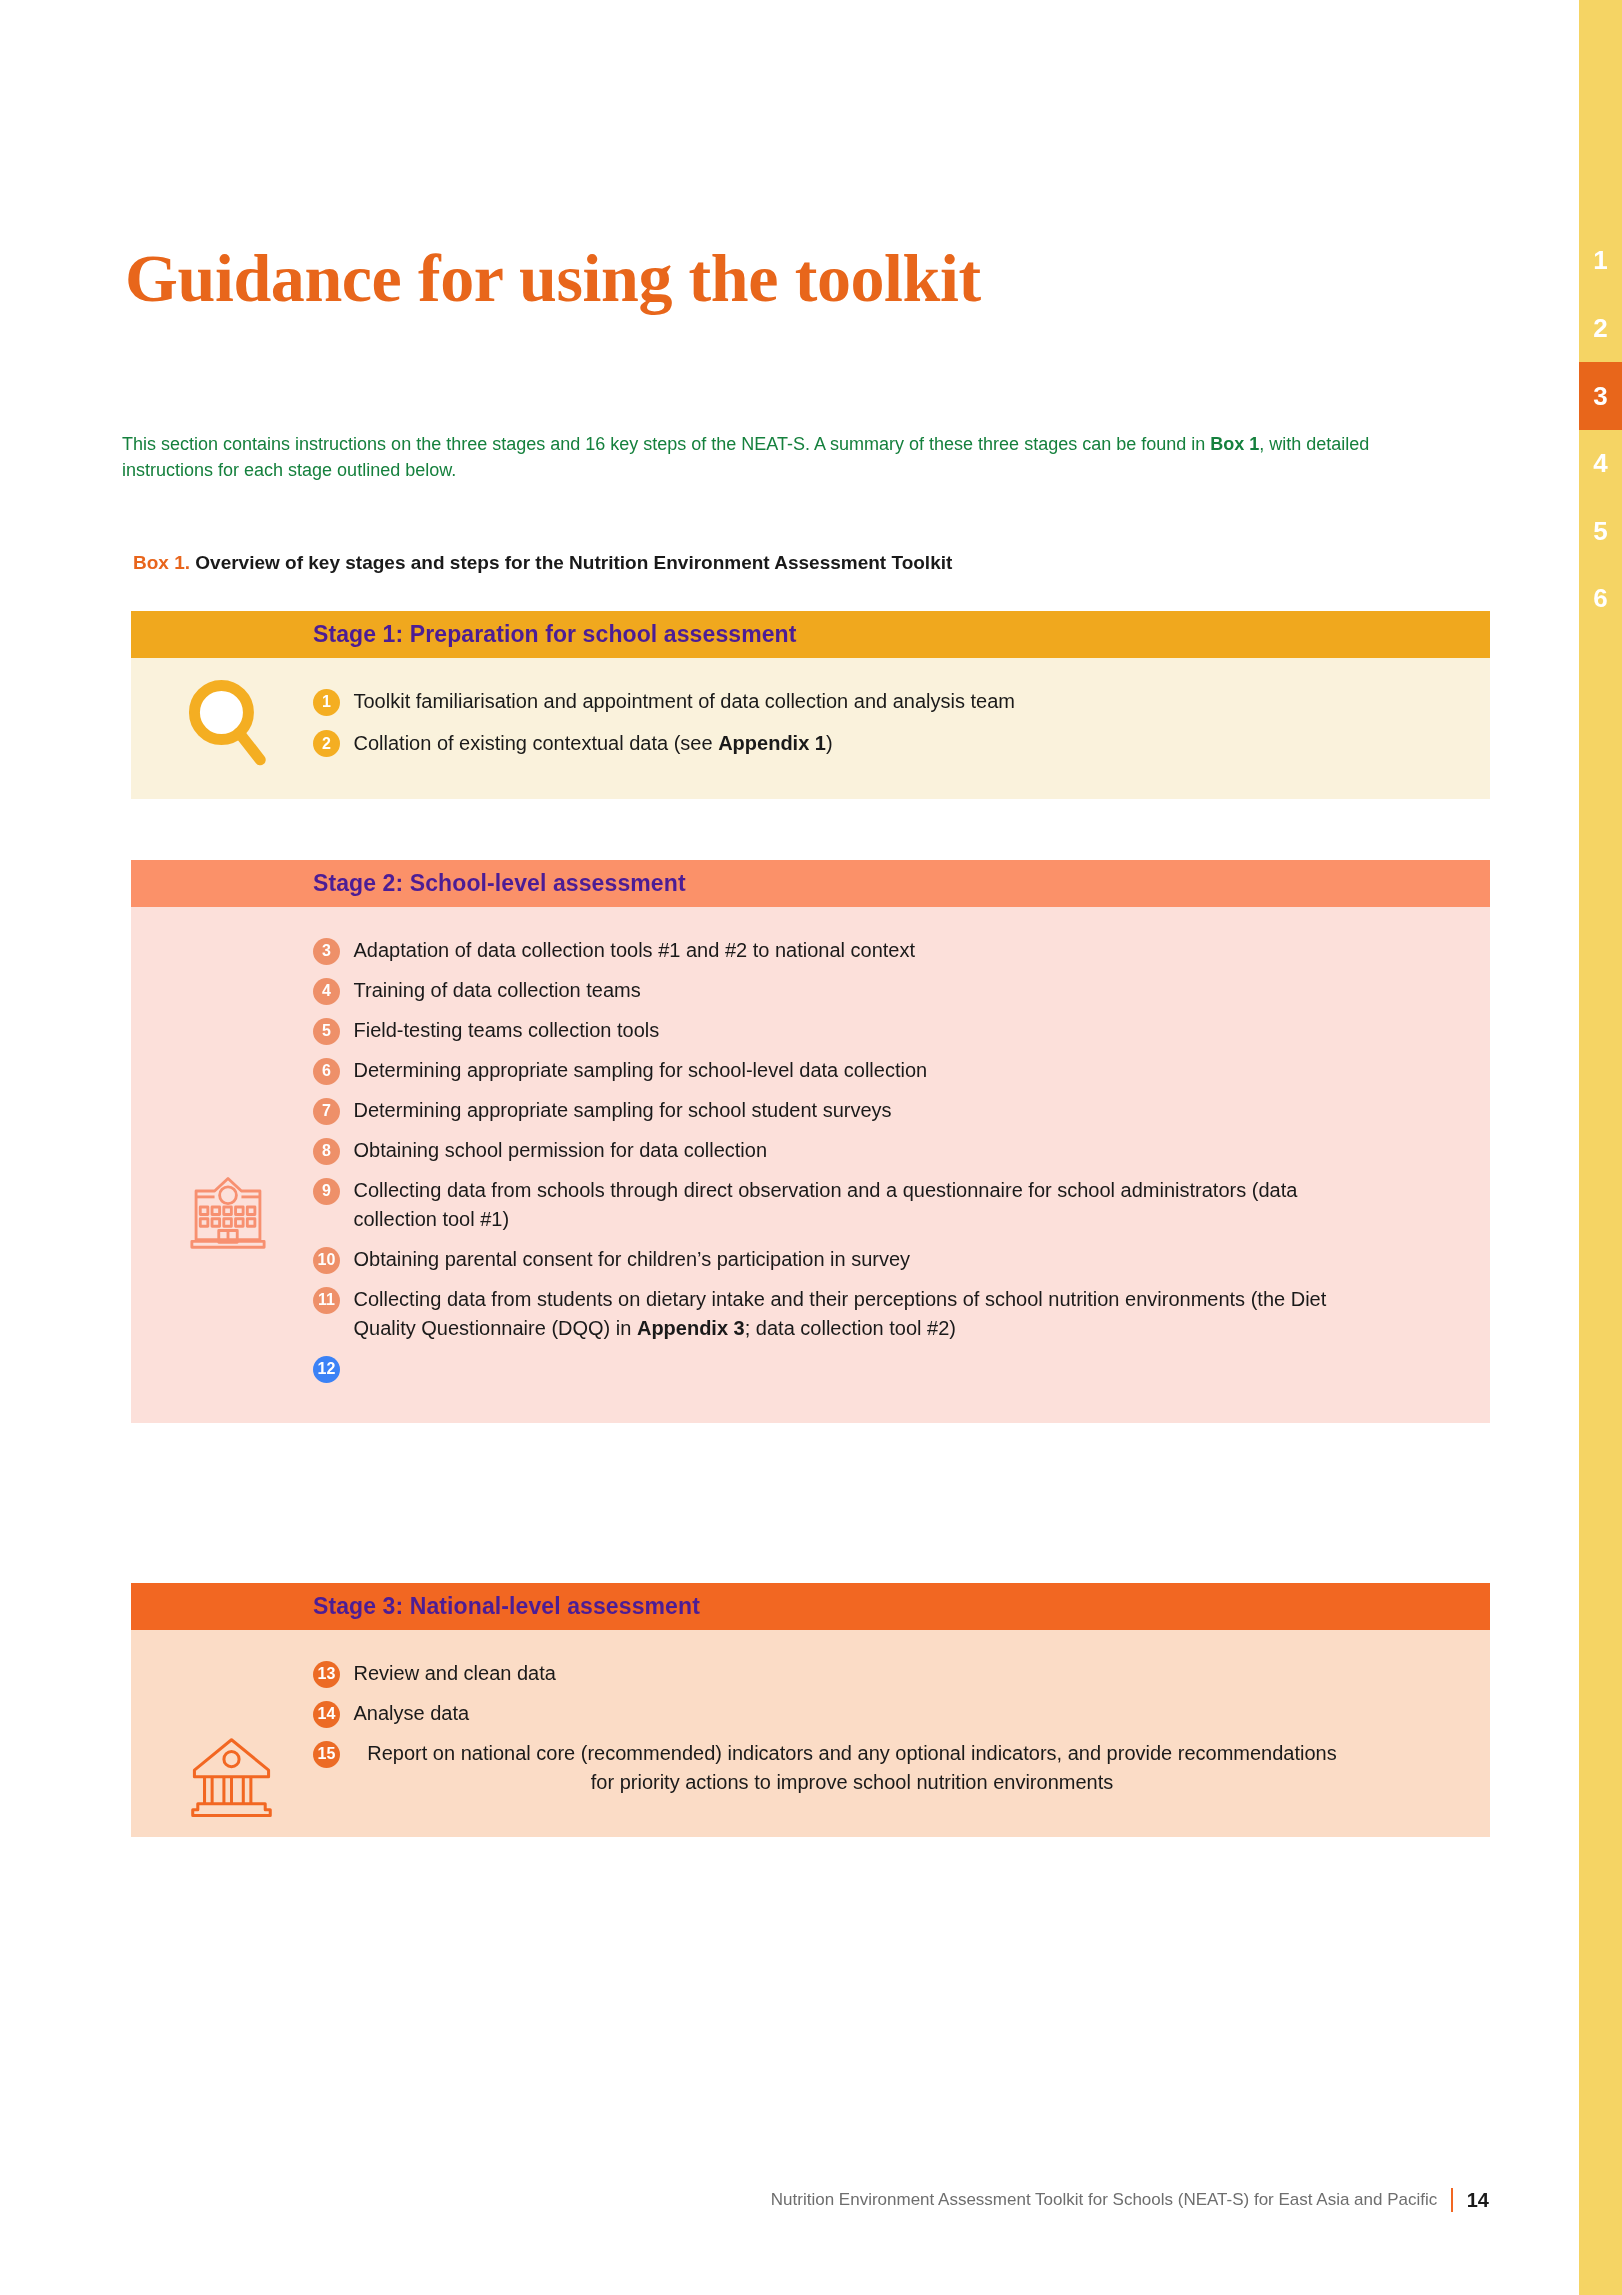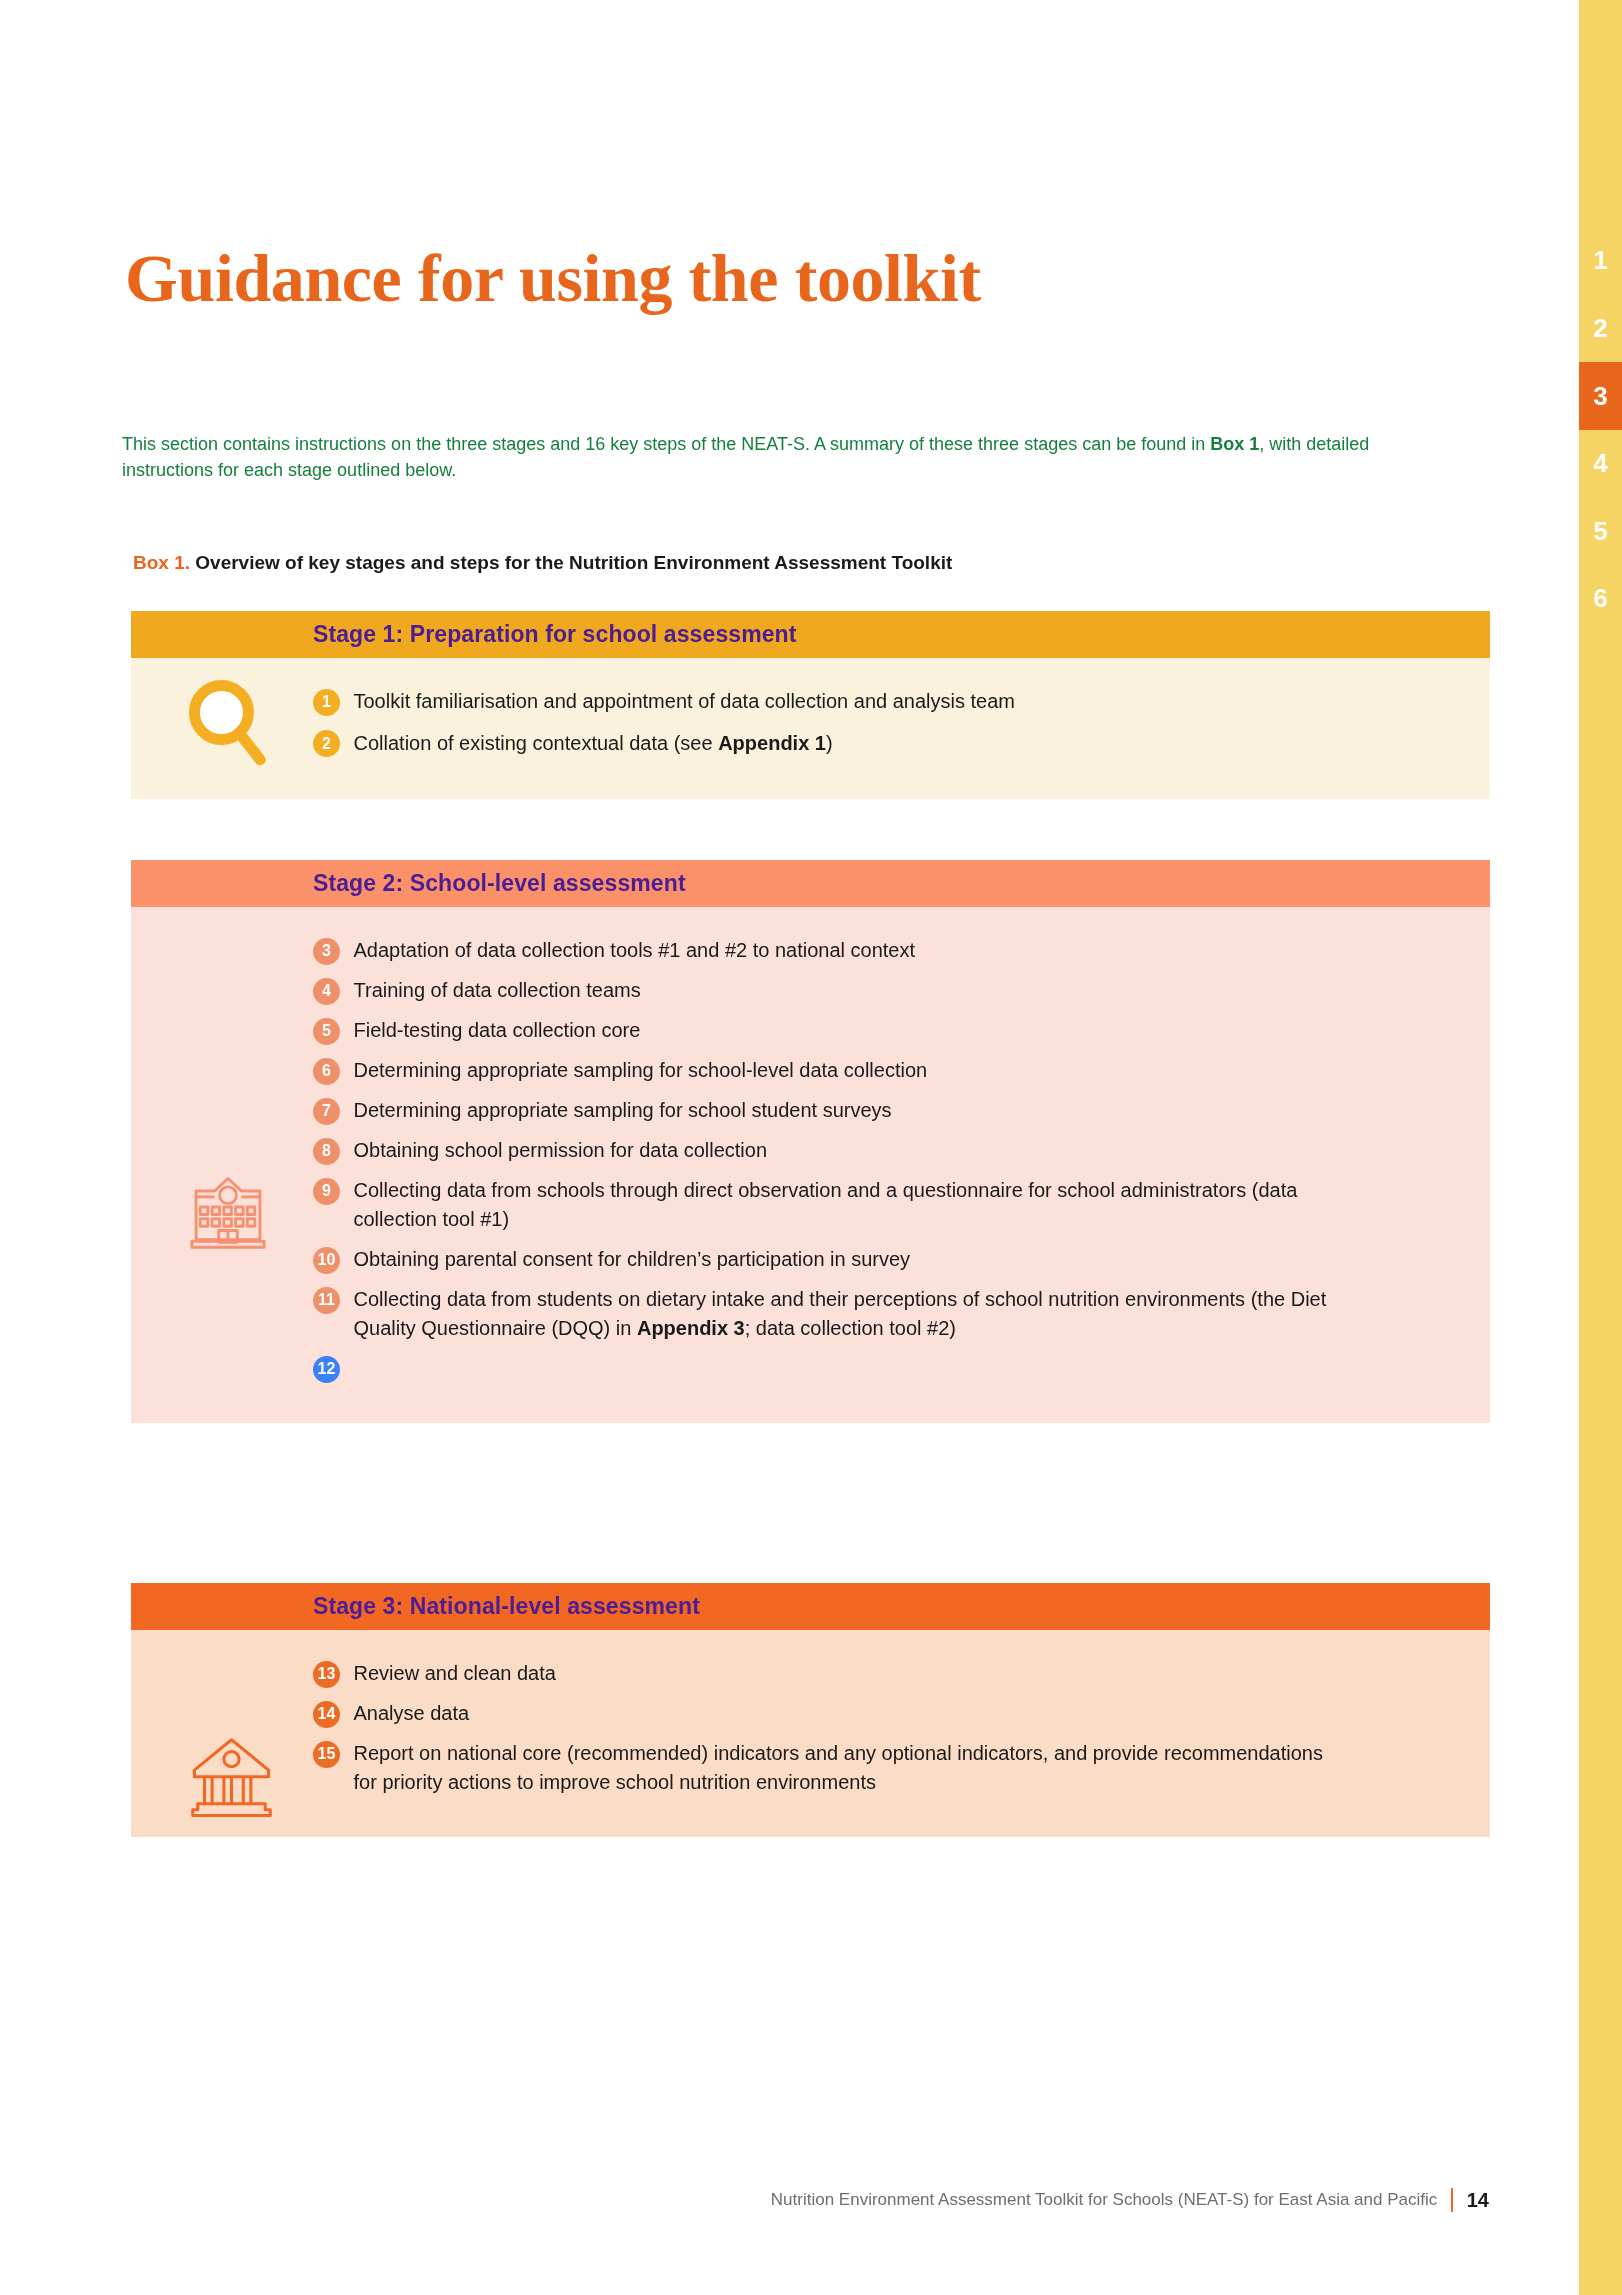--- a/index.html
+++ b/index.html
@@ -112,21 +112,21 @@
     position: relative;
     box-sizing: border-box;
     padding: 29px 51px 29px 182px;
   }
 
   .stage1 .stage-header { background: #F0A81E; }
   .stage1 .stage-body   { background: #FAF2DC; }
   .stage2 .stage-header { background: #FB9169; }
   .stage2 .stage-body   { background: #FCE0DA; }
   .stage3 .stage-header { background: #F26722; }
-  .stage3 .stage-body   { background: #FBDCC6; }
+  .stage3 .stage-body   { background: #FBDCC6; text-align: center; }
 
   .steps { position: relative; }
   .step {
     display: flex;
     align-items: flex-start;
     margin-bottom: 10px;
   }
   .step:last-child { margin-bottom: 0; }
 
   .badge {
@@ -262,21 +262,21 @@
             <div class="step">
               <div class="badge" style="background: rgb(238, 144, 105);">3</div>
               <div class="step-text">Adaptation of data collection tools #1 and #2 to national context</div>
             </div>
             <div class="step">
               <div class="badge" style="background: rgb(238, 144, 105);">4</div>
               <div class="step-text">Training of data collection teams</div>
             </div>
             <div class="step">
               <div class="badge" style="background: rgb(238, 144, 105);">5</div>
-              <div class="step-text">Field-testing data collection core</div>
+              <div class="step-text">Field-testing teams collection tools</div>
             </div>
             <div class="step">
               <div class="badge" style="background: rgb(238, 144, 105);">6</div>
               <div class="step-text">Determining appropriate sampling for school-level data collection</div>
             </div>
             <div class="step">
               <div class="badge" style="background: rgb(238, 144, 105);">7</div>
               <div class="step-text">Determining appropriate sampling for school student surveys</div>
             </div>
             <div class="step">

